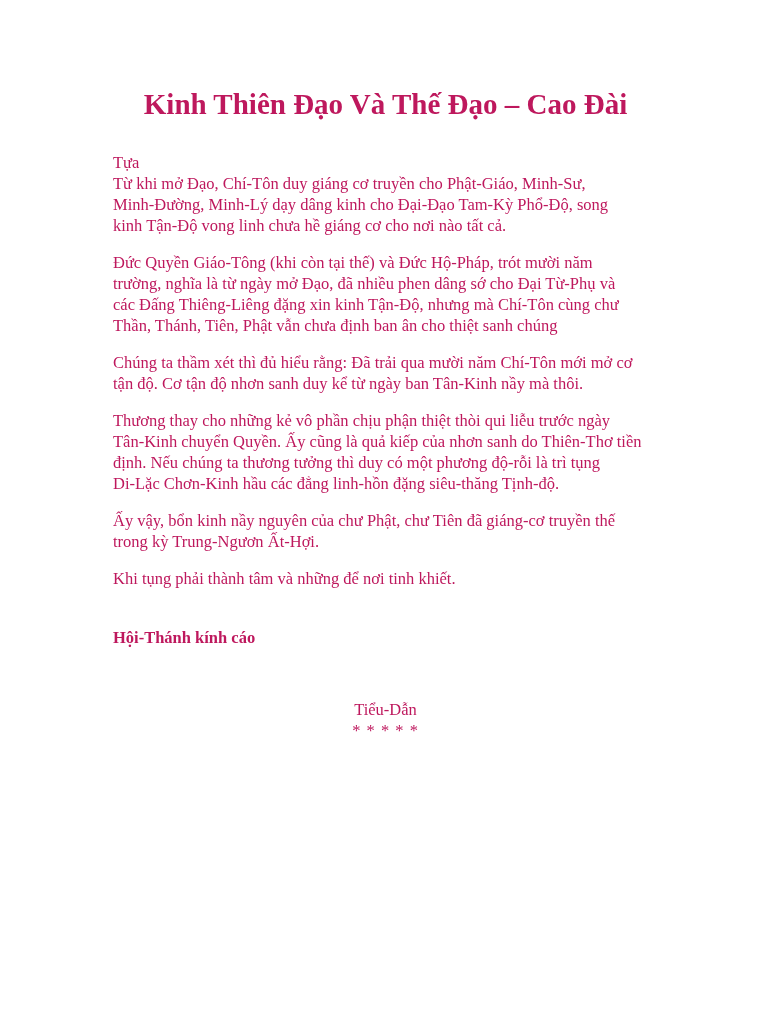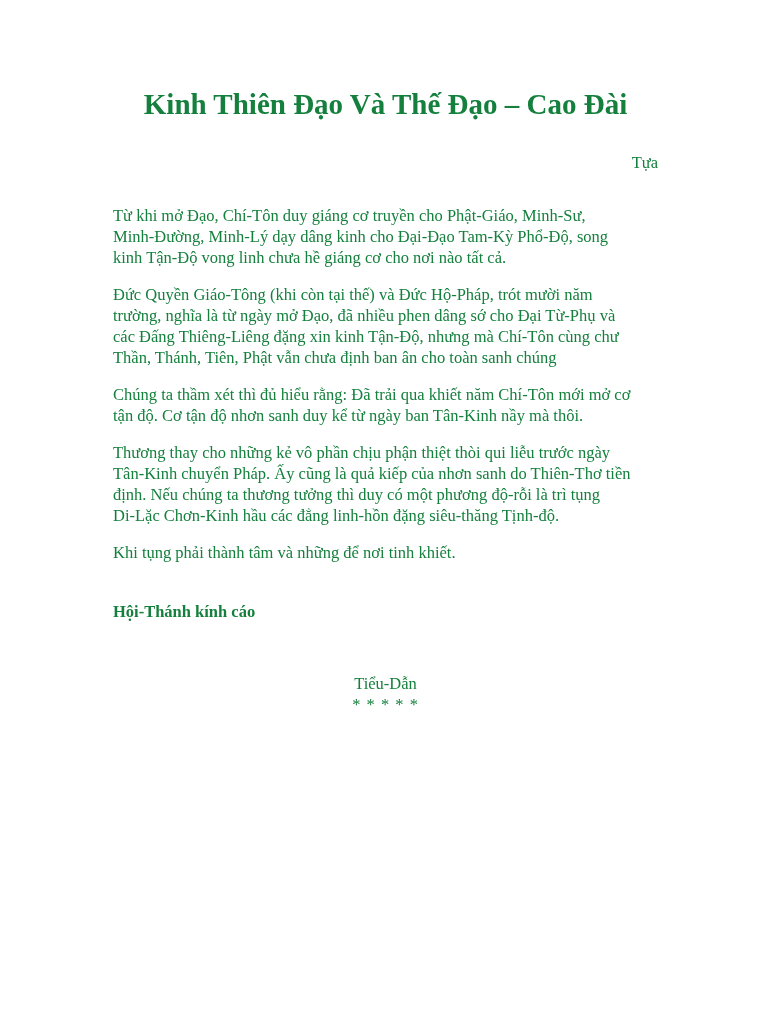--- a/index.html
+++ b/index.html
@@ -5,46 +5,45 @@
   html, body {
     margin: 0;
     padding: 0;
     background: #ffffff;
   }
   .page {
     position: relative;
     width: 768px;
     height: 1024px;
     background: #ffffff;
-    color: #15803d;
+    color: #be185d;
     font-family: "Liberation Serif", "DejaVu Serif", serif;
     overflow: hidden;
   }
   .content {
     position: absolute;
     left: 113px;
     top: 0;
     width: 545px;
     padding-top: 86px;
   }
   .doc-title {
     text-align: center;
     font-weight: bold;
     font-size: 29px;
     line-height: 36px;
     white-space: pre;
   }
   .doc-subtitle {
     margin-top: 30px;
-    text-align: right;
+    text-align: left;
     font-size: 16.5px;
     line-height: 21px;
   }
   .paragraphs {
-    margin-top: 32px;
   }
   .para {
     margin: 0 0 16px 0;
     font-size: 16.5px;
     line-height: 21px;
     white-space: pre;
   }
   .signoff {
     margin-top: 38px;
     font-weight: bold;
@@ -76,27 +75,29 @@
 
     <div class="doc-subtitle">Tựa</div>
 
     <div class="paragraphs">
       <div class="para">Từ khi mở Đạo, Chí-Tôn duy giáng cơ truyền cho Phật-Giáo, Minh-Sư,
 Minh-Đường, Minh-Lý dạy dâng kinh cho Đại-Đạo Tam-Kỳ Phổ-Độ, song
 kinh Tận-Độ vong linh chưa hề giáng cơ cho nơi nào tất cả.</div>
       <div class="para">Đức Quyền Giáo-Tông (khi còn tại thế) và Đức Hộ-Pháp, trót mười năm
 trường, nghĩa là từ ngày mở Đạo, đã nhiều phen dâng sớ cho Đại Từ-Phụ và
 các Đấng Thiêng-Liêng đặng xin kinh Tận-Độ, nhưng mà Chí-Tôn cùng chư
-Thần, Thánh, Tiên, Phật vẫn chưa định ban ân cho toàn sanh chúng</div>
-      <div class="para">Chúng ta thầm xét thì đủ hiểu rằng: Đã trải qua khiết năm Chí-Tôn mới mở cơ
+Thần, Thánh, Tiên, Phật vẫn chưa định ban ân cho thiệt sanh chúng</div>
+      <div class="para">Chúng ta thầm xét thì đủ hiểu rằng: Đã trải qua mười năm Chí-Tôn mới mở cơ
 tận độ. Cơ tận độ nhơn sanh duy kể từ ngày ban Tân-Kinh nầy mà thôi.</div>
       <div class="para">Thương thay cho những kẻ vô phần chịu phận thiệt thòi qui liễu trước ngày
-Tân-Kinh chuyển Pháp. Ấy cũng là quả kiếp của nhơn sanh do Thiên-Thơ tiền
+Tân-Kinh chuyển Quyền. Ấy cũng là quả kiếp của nhơn sanh do Thiên-Thơ tiền
 định. Nếu chúng ta thương tưởng thì duy có một phương độ-rỗi là trì tụng
 Di-Lặc Chơn-Kinh hầu các đẳng linh-hồn đặng siêu-thăng Tịnh-độ.</div>
+      <div class="para">Ấy vậy, bổn kinh nầy nguyên của chư Phật, chư Tiên đã giáng-cơ truyền thế
+trong kỳ Trung-Ngươn Ất-Hợi.</div>
       <div class="para">Khi tụng phải thành tâm và những để nơi tinh khiết.</div>
     </div>
 
     <div class="signoff">Hội-Thánh kính cáo</div>
 
     <div class="footer">
       <div class="footer-heading">Tiểu-Dẫn</div>
       <div class="footer-stars">* * * * *</div>
     </div>
 

